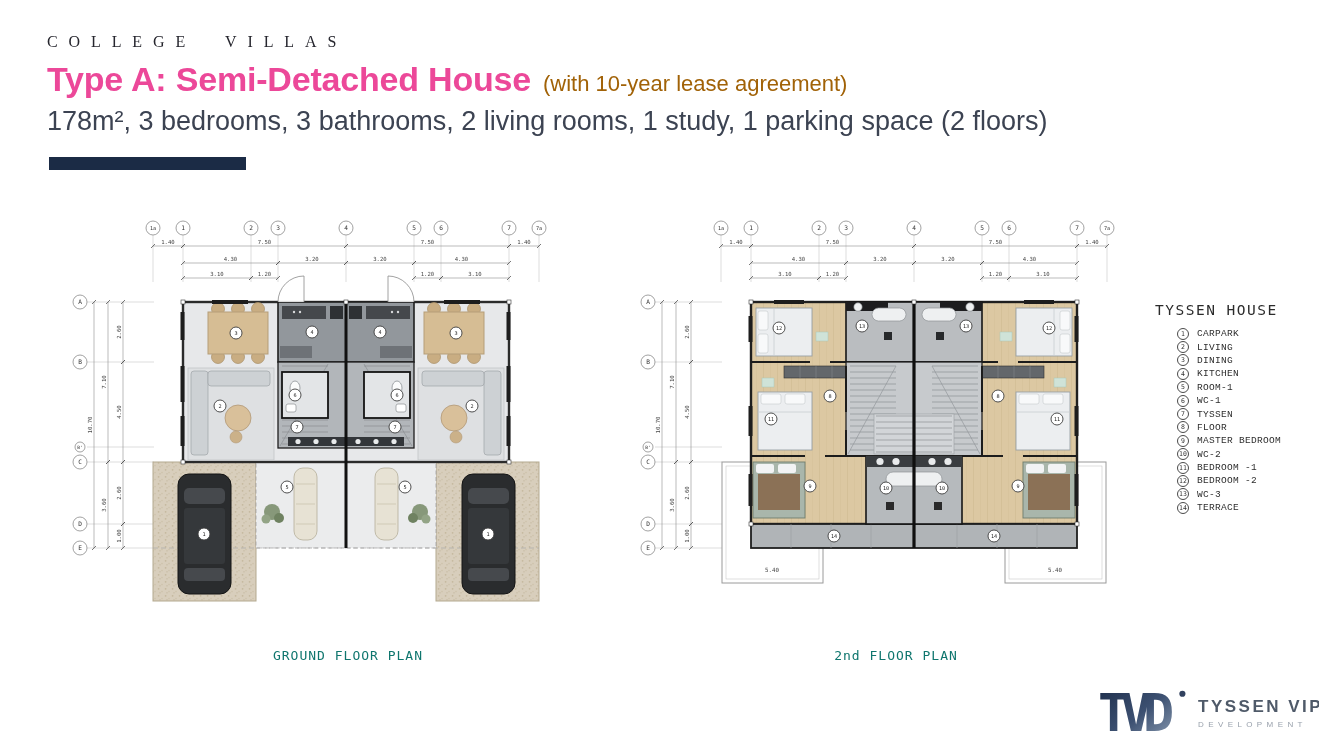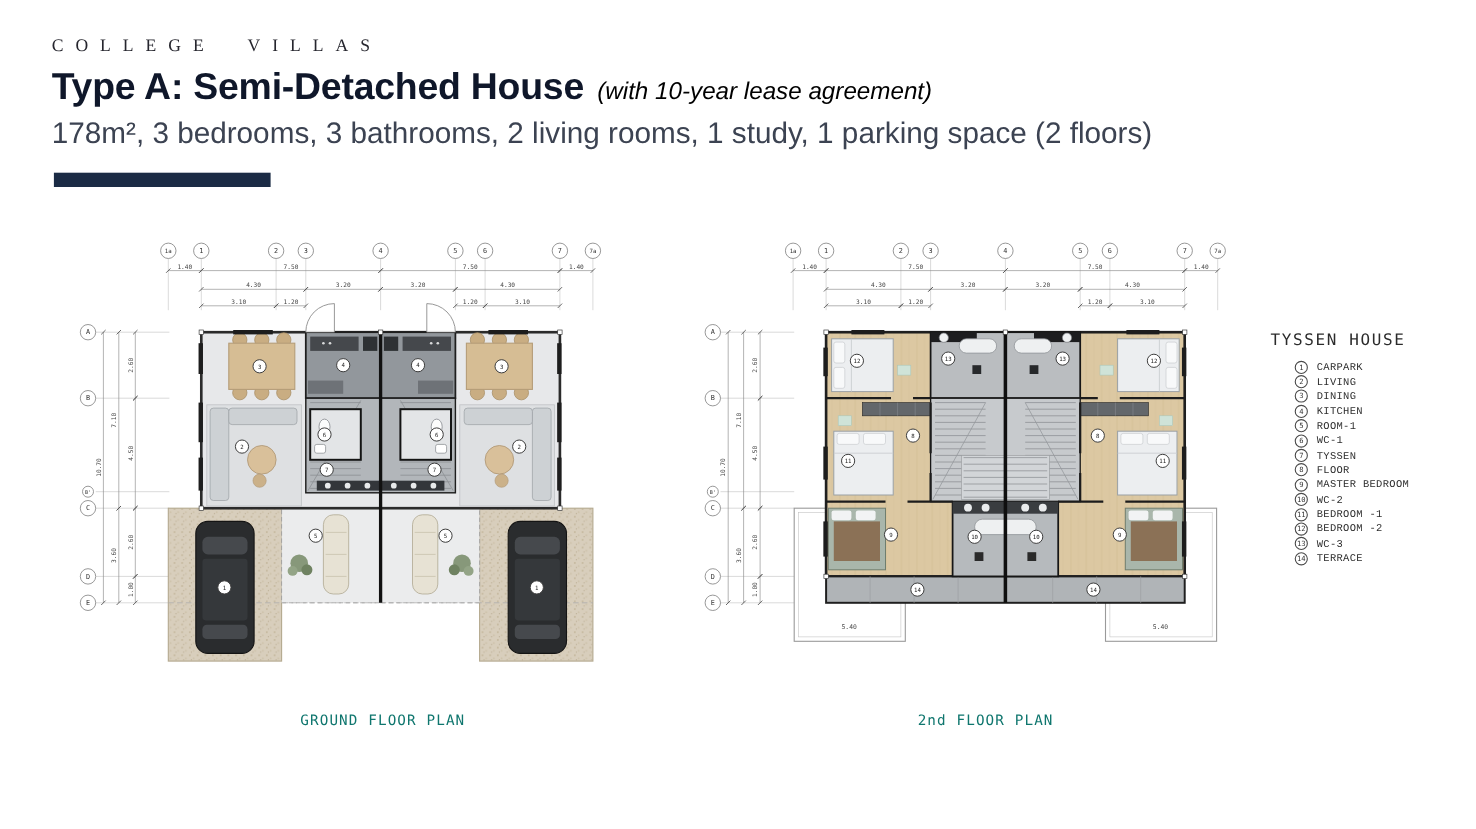--- a/index.html
+++ b/index.html
@@ -2,22 +2,22 @@
 <html><head>
 <meta charset="utf-8">
 <style>
   html,body{margin:0;padding:0;background:#fff;}
   #page{position:relative;width:1319px;height:754px;background:#ffffff;overflow:hidden;
         font-family:"Liberation Sans",sans-serif;}
   
   .brand{position:absolute;left:47px;top:33px;font-family:"Liberation Serif",serif;
          font-size:16px;font-weight:400;color:#26262e;letter-spacing:0.68em;word-spacing:0.9em;}
   .title-row{position:absolute;left:47px;top:60px;display:flex;align-items:baseline;white-space:nowrap;}
-  .title{font-size:34px;font-weight:bold;color:#0f172a;letter-spacing:-0.2px;}
-  .title-suffix{font-size:22px;font-weight:400;color:#000000;margin-left:12px;font-style:italic;}
+  .title{font-size:34px;font-weight:bold;color:#ec4899;letter-spacing:-0.2px;}
+  .title-suffix{font-size:22px;font-weight:400;color:#a16207;margin-left:12px;}
   .subtitle{position:absolute;left:47px;top:106px;font-size:27px;font-weight:400;color:#3c4352;white-space:nowrap;}
   .title-bar{position:absolute;left:49px;top:157px;width:197px;height:13px;background:#1b2b45;}
   
   .plan-svg{position:absolute;width:535px;height:402px;}
   #plan-ground{left:66px;top:216px;}
   #plan-second{left:634px;top:216px;}
   .plan-caption{position:absolute;top:648px;transform:translateX(-50%);
         font-family:"DejaVu Sans Mono",monospace;font-size:13px;letter-spacing:1px;color:#0f766e;white-space:nowrap;}
   
   .legend{position:absolute;left:1155px;top:302px;width:185px;color:#2a2a2a;}
@@ -782,14 +782,32 @@
           <span class="lnum">13</span>
           <span class="llab">WC-3</span>
         </div>
         <div class="lrow">
           <span class="lnum">14</span>
           <span class="llab">TERRACE</span>
         </div>
       </div>
   </div>
 
+  <div class="logo">
+    <svg class="logo-mark" viewBox="0 0 100 62">
+      <defs>
+        <linearGradient id="lg" x1="0" y1="0" x2="1" y2="1">
+          <stop offset="0" stop-color="#1c2c49"></stop>
+          <stop offset="0.55" stop-color="#3d5172"></stop>
+          <stop offset="1" stop-color="#8fa0b5"></stop>
+        </linearGradient>
+      </defs>
+      <text x="2" y="50" font-size="54" font-weight="bold" font-family="Liberation Sans, sans-serif" letter-spacing="-9" fill="url(#lg)">TVD</text>
+      <circle cx="88" cy="16" r="6.5" fill="#ffffff"></circle>
+      <circle cx="90" cy="11" r="3.2" fill="#31415f"></circle>
+    </svg>
+    <div class="logo-text">
+      <div class="logo-name">TYSSEN VIP</div>
+      <div class="logo-sub">DEVELOPMENT</div>
+    </div>
+  </div>
 
 </div>
 
 </body></html>

